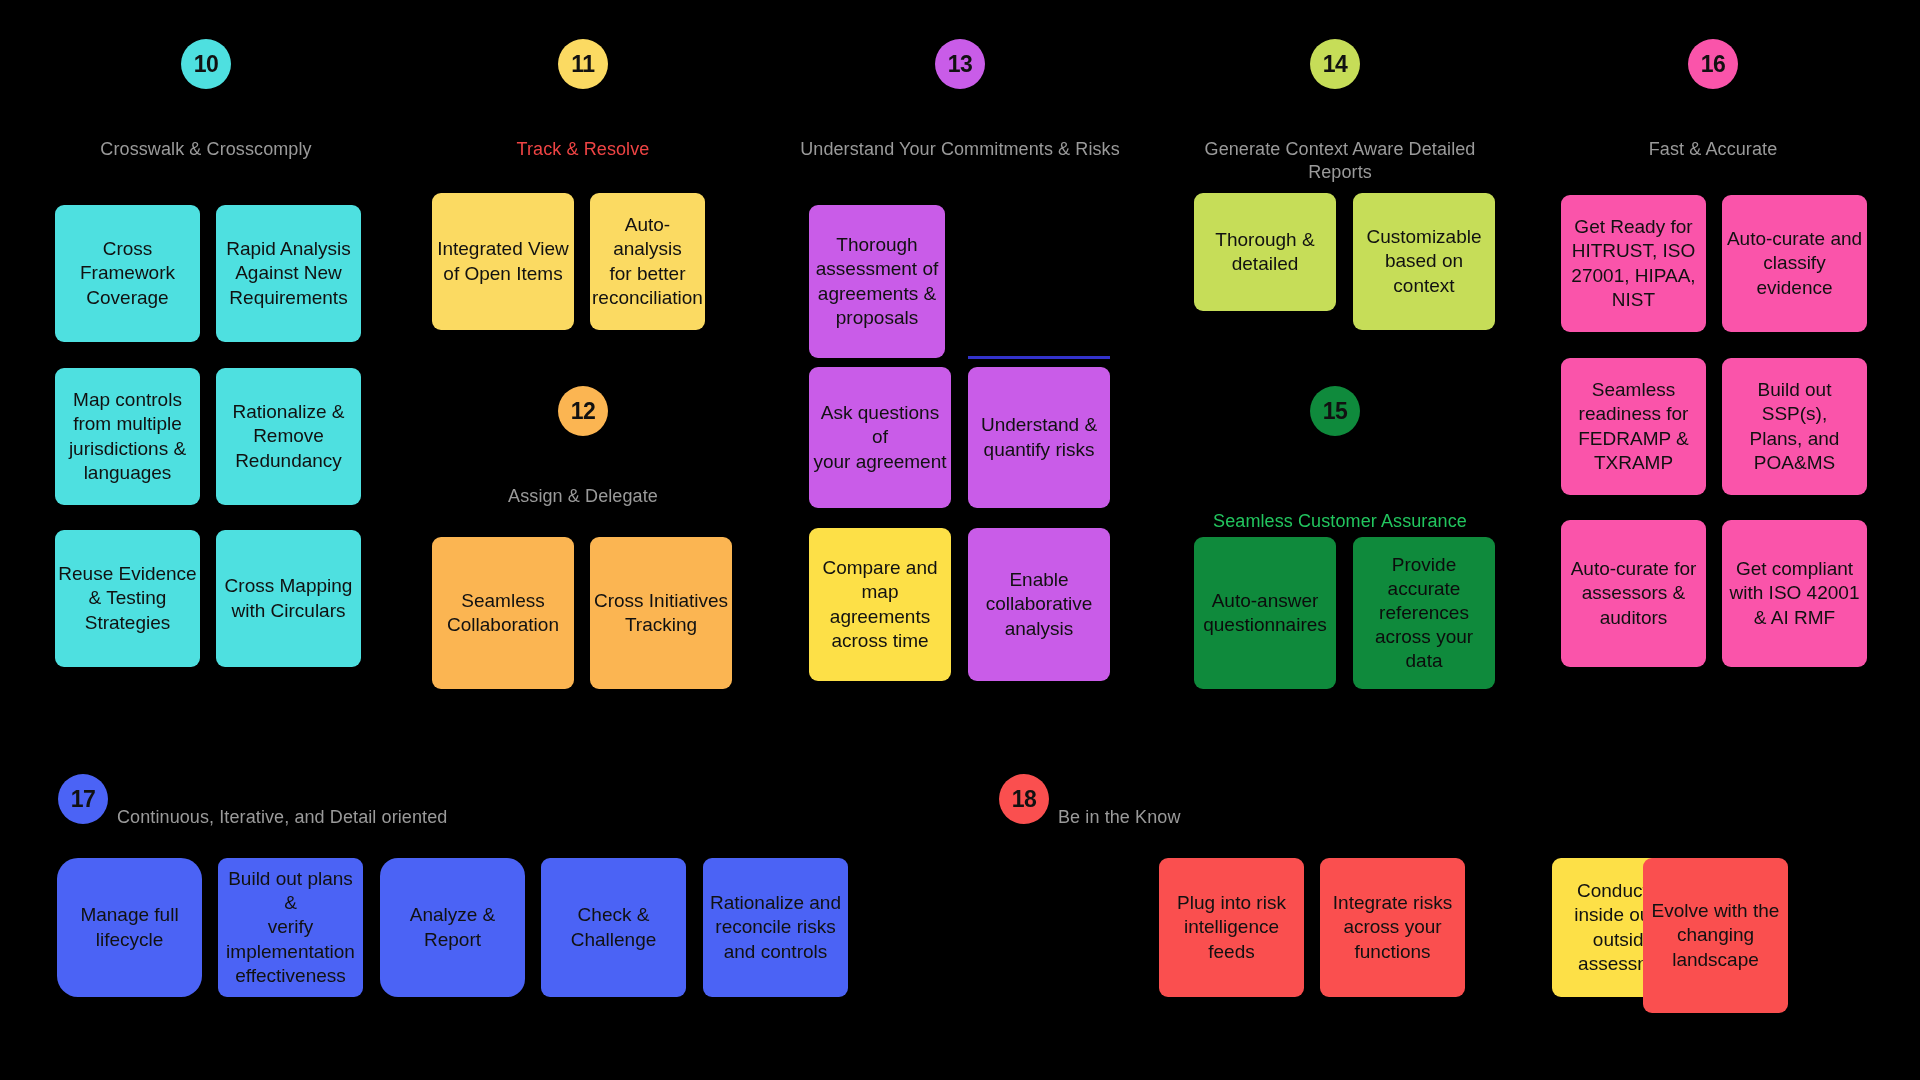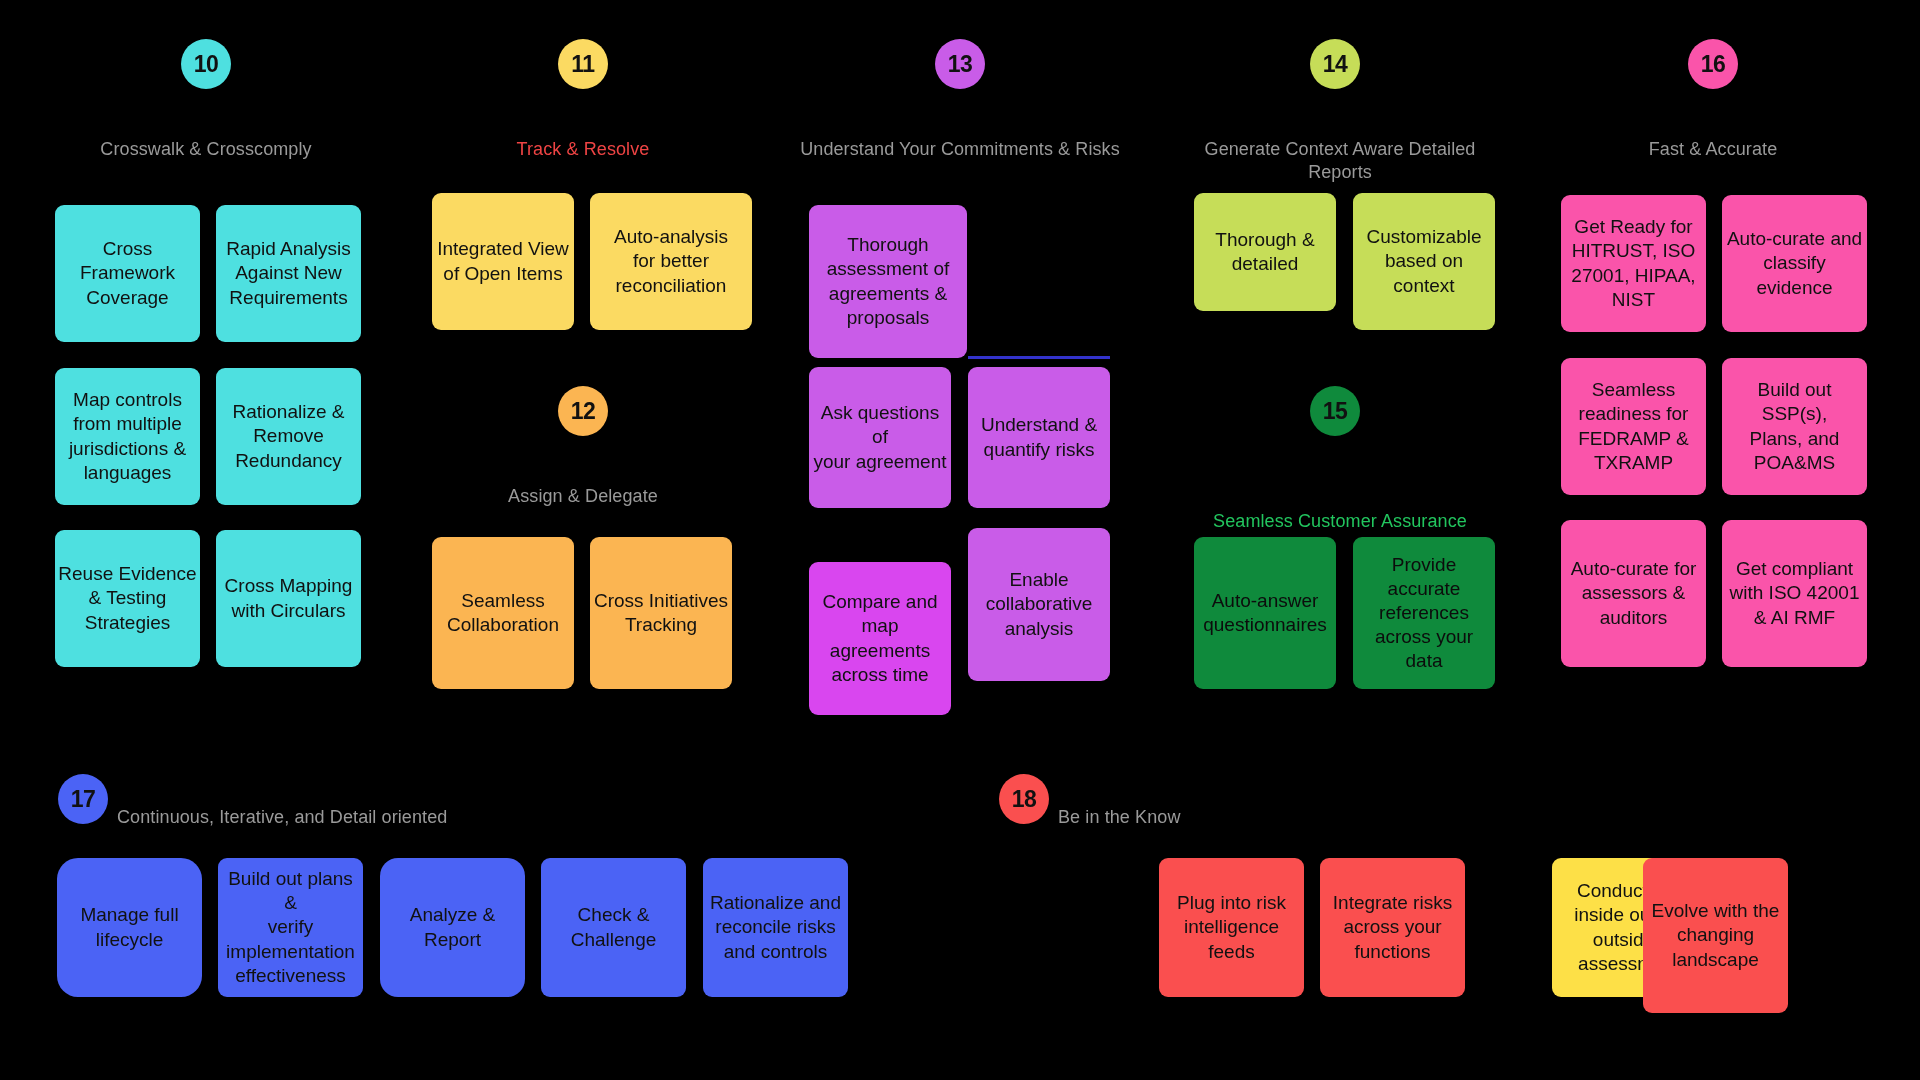--- a/index.html
+++ b/index.html
@@ -109,21 +109,21 @@
 with Circulars</span>
     </div>
 
   <div class="badge" style="left: 558px; top: 39px; background: rgb(251, 218, 98);">11</div>
   <div class="grp-title" style="left: 433px; top: 138px; width: 300px; color: #ef4444;">Track &amp; Resolve</div>
 
   <div class="card" style="left: 432px; top: 193px; width: 142px; height: 137px; background: rgb(251, 218, 98);">
     <span>Integrated View
 of Open Items</span>
     </div>
-  <div class="card" style="left: 590px; top: 193px; width: 162px; height: 137px; background: rgb(251, 218, 98);">
+  <div class="card" style="left: 590px; top: 193px; width: 115px; height: 137px; background: rgb(251, 218, 98);">
     <span>Auto-analysis
 for better
 reconciliation</span>
     </div>
 
   <div class="badge" style="left: 558px; top: 386px; background: rgb(251, 181, 82);">12</div>
   <div class="grp-title" style="left: 433px; top: 485px; width: 300px; color: rgb(154, 154, 154);">Assign &amp; Delegate</div>
 
   <div class="card" style="left: 432px; top: 537px; width: 142px; height: 152px; background: rgb(251, 181, 82);">
     <span>Seamless
@@ -131,37 +131,37 @@
     </div>
   <div class="card" style="left: 590px; top: 537px; width: 142px; height: 152px; background: rgb(251, 181, 82);">
     <span>Cross Initiatives
 Tracking</span>
     </div>
 
   <div class="badge" style="left: 935px; top: 39px; background: rgb(201, 92, 232);">13</div>
   <div class="grp-title" style="left: 800px; top: 138px; width: 320px; color: rgb(154, 154, 154);">Understand Your Commitments &amp;
 Risks</div>
 
-  <div class="card" style="left: 809px; top: 205px; width: 158px; height: 153px; background: rgb(201, 92, 232);">
+  <div class="card" style="left: 809px; top: 205px; width: 136px; height: 153px; background: rgb(201, 92, 232);">
     <span>Thorough
 assessment of
 agreements &amp;
 proposals</span>
     </div>
   <div class="accent-line" style="left: 968px; top: 356px; width: 142px; background: rgb(51, 51, 204);"></div>
 
   <div class="card" style="left: 809px; top: 367px; width: 142px; height: 141px; background: rgb(201, 92, 232);">
     <span>Ask questions of
 your agreement</span>
     </div>
   <div class="card" style="left: 968px; top: 367px; width: 142px; height: 141px; background: rgb(201, 92, 232);">
     <span>Understand &amp;
 quantify risks</span>
     </div>
-  <div class="card" style="left: 809px; top: 528px; width: 142px; height: 153px; background: #d946ef; margin-top: 34px;">
+  <div class="card" style="left: 809px; top: 528px; width: 142px; height: 153px; background: #fde047;">
     <span>Compare and
 map agreements
 across time</span>
     </div>
   <div class="card" style="left: 968px; top: 528px; width: 142px; height: 153px; background: rgb(201, 92, 232);">
     <span>Enable
 collaborative
 analysis</span>
     </div>
 

